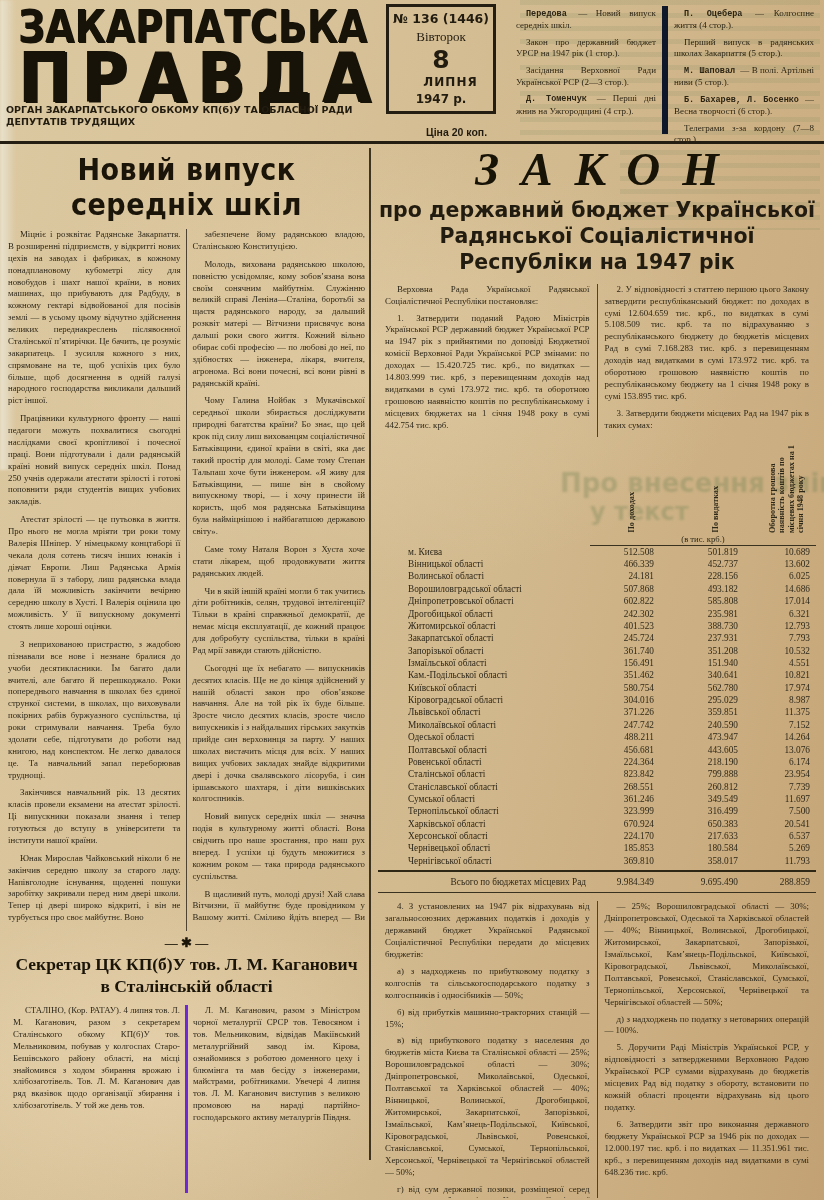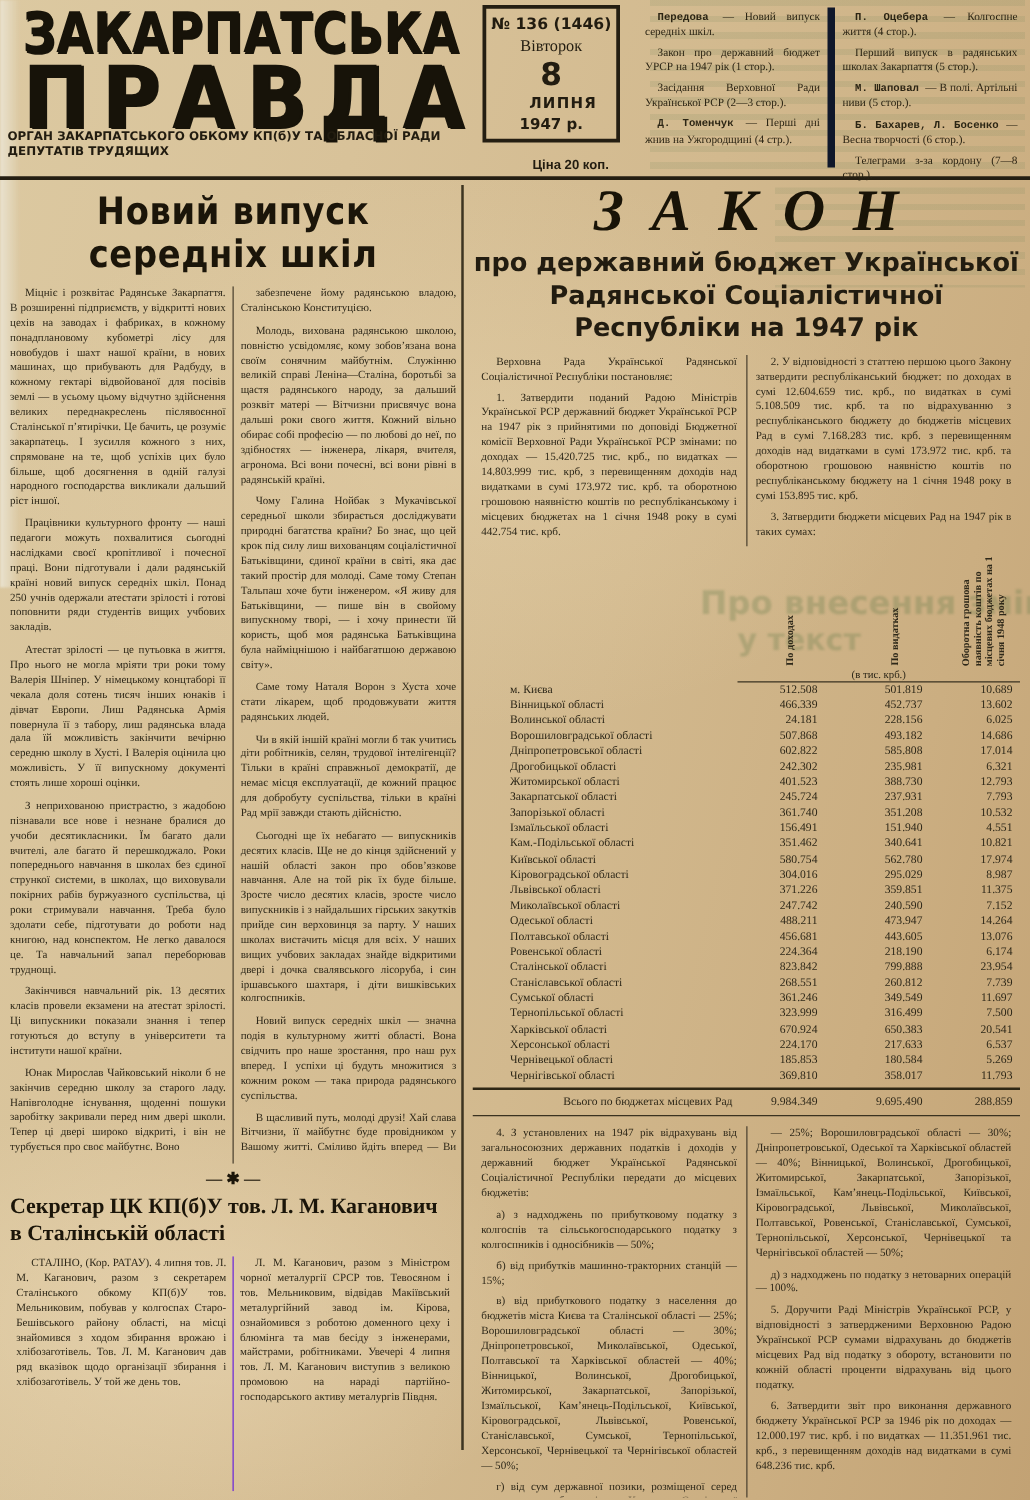--- a/index.html
+++ b/index.html
@@ -50,24 +50,24 @@
 
   
   .left-sec{position:absolute;left:8px;top:152px;width:357px;height:1042px;overflow:hidden;}
   .ed-title{font-family:"DejaVu Sans",sans-serif;font-weight:bold;font-size:27px;text-align:center;
        letter-spacing:.5px;transform:scaleY(1.12);transform-origin:center top;color:#1b1509;}
   .ed-cols{margin-top:15px;height:702px;column-count:2;column-gap:12px;column-rule:1px solid #4d4330;
        column-fill:auto;font-size:8.8px;line-height:1.35;text-align:justify;overflow:hidden;}
   .ed-cols p,.news-col p{margin:0 0 6px;text-indent:12px;}
   .star-divider{text-align:center;font-weight:bold;font-size:13px;margin:4px 0 3px;color:#1b1509;}
   .kag-title{font-family:"Liberation Serif",serif;font-weight:bold;font-size:17.5px;line-height:1.25;
-       color:#1b1509;}
+       text-align:center;color:#1b1509;}
   .kag-cols{display:flex;margin-top:7px;height:188px;overflow:hidden;}
   .news-col{flex:1;padding:0 5px;font-size:8.8px;line-height:1.36;text-align:justify;}
-  .news-col + .news-col{border-left:1px solid #6d28d9;}
+  .news-col + .news-col{border-left:3px solid #6d28d9;}
 
   
   .right-sec{position:absolute;left:378px;top:146px;width:438px;height:1052px;overflow:hidden;}
   .law-title{font-family:"Liberation Serif",serif;font-weight:bold;font-style:italic;font-size:47px;
        text-align:center;letter-spacing:22px;line-height:1;color:#181307;padding-left:22px;}
   .law-sub{font-family:"DejaVu Sans",sans-serif;font-size:20.5px;line-height:1.28;text-align:center;
        margin-top:4px;color:#221c10;font-weight:bold;}
   .law-intro,.law-body{display:flex;margin-top:8px;font-size:8.9px;line-height:1.34;text-align:justify;font-family:Liberation Serif, serif;}
   .law-col{flex:1;padding:0 7px;}
   .law-col + .law-col{border-left:1px solid #4d4330;}

